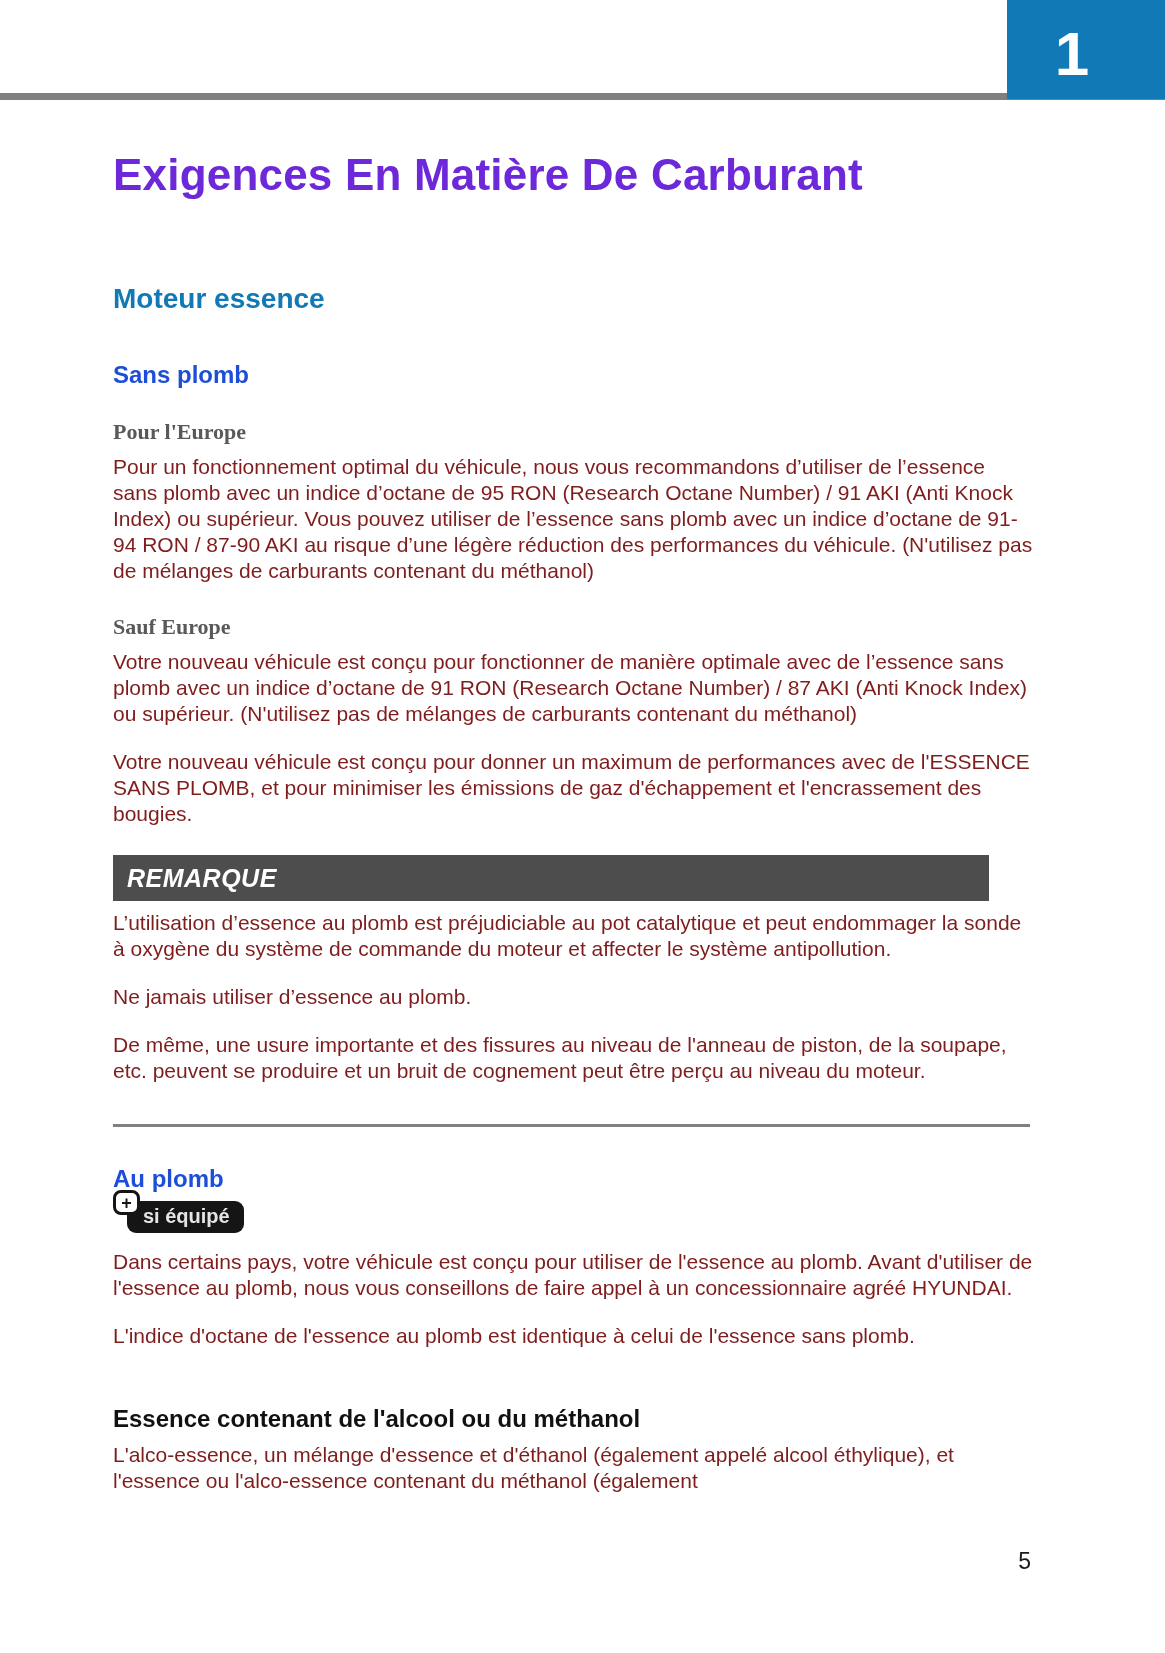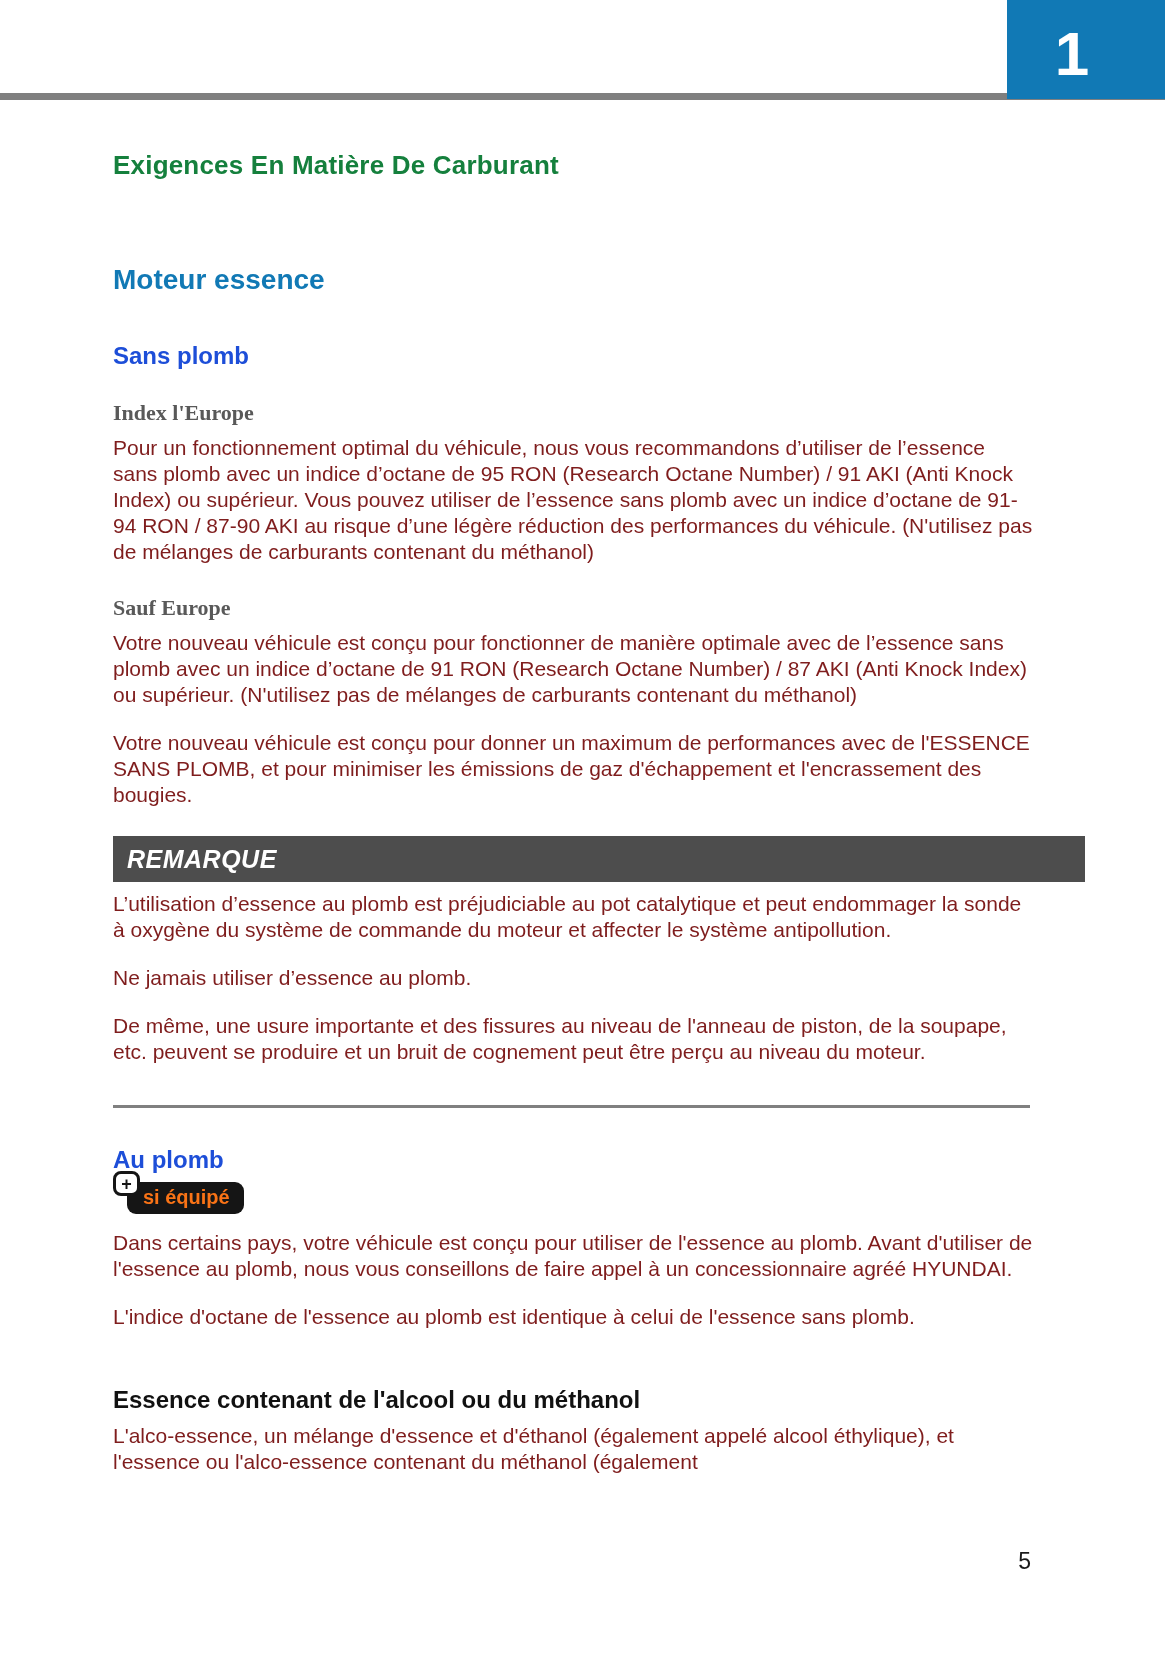--- a/index.html
+++ b/index.html
@@ -36,23 +36,23 @@
     transform: translate(-14px, 4px);
   }
   .content {
     position: absolute;
     top: 100px;
     left: 113px;
     width: 922px;
   }
   .page-title {
     margin-top: 50px;
-    font-size: 26px;
+    font-size: 44px;
     font-weight: bold;
-    color: #15803d;
+    color: #6d28d9;
     letter-spacing: 0.2px;
   }
   .section-title {
     margin-top: 83px;
     font-size: 28px;
     font-weight: bold;
     color: #1179b5;
   }
   .sub-title {
     margin-top: 46px;
@@ -69,21 +69,21 @@
   }
   p.body {
     margin-top: 9px;
     font-size: 21px;
     line-height: 26px;
     color: #7f1d1d;
   }
   p.body + p.body { margin-top: 22px; }
   .remarque-banner {
     margin-top: 28px;
-    width: 972px;
+    width: 876px;
     height: 46px;
     background: #4d4d4d;
     display: flex;
     align-items: center;
     padding-left: 14px;
   }
   .remarque-banner .label {
     color: #ffffff;
     font-size: 25px;
     font-weight: bold;
@@ -99,21 +99,21 @@
   .au-plomb-title { margin-top: 38px; }
   .equip-badge-wrap {
     position: relative;
     margin-top: 8px;
     display: inline-block;
     margin-left: 14px;
   }
   .equip-badge {
     display: inline-block;
     background: #151515;
-    color: #f97316;
+    color: #e5e5e5;
     font-size: 20px;
     font-weight: bold;
     border-radius: 9px;
     padding: 3px 14px 5px 16px;
     line-height: 1.2;
   }
   .equip-plus-icon {
     position: absolute;
     left: -14px; top: -11px;
     width: 27px; height: 25px;
@@ -152,21 +152,21 @@
 </div>
 
 <div class="content">
 
   <h1 class="page-title">Exigences En Matière De Carburant</h1>
 
   <h2 class="section-title">Moteur essence</h2>
 
   <h3 class="sub-title">Sans plomb</h3>
 
-  <h4 class="region-heading">Index l'Europe</h4>
+  <h4 class="region-heading">Pour l'Europe</h4>
   <p class="body">Pour un fonctionnement optimal du véhicule, nous vous recommandons d’utiliser de l’essence sans plomb avec un indice d’octane de 95 RON (Research Octane Number) / 91 AKI (Anti Knock Index) ou supérieur. Vous pouvez utiliser de l’essence sans plomb avec un indice d’octane de 91-94 RON / 87-90 AKI au risque d’une légère réduction des performances du véhicule. (N'utilisez pas de mélanges de carburants contenant du méthanol)</p>
 
   <h4 class="region-heading">Sauf Europe</h4>
   <p class="body">Votre nouveau véhicule est conçu pour fonctionner de manière optimale avec de l’essence sans plomb avec un indice d’octane de 91 RON (Research Octane Number) / 87 AKI (Anti Knock Index) ou supérieur. (N'utilisez pas de mélanges de carburants contenant du méthanol)</p>
   <p class="body">Votre nouveau véhicule est conçu pour donner un maximum de performances avec de l'ESSENCE SANS PLOMB, et pour minimiser les émissions de gaz d'échappement et l'encrassement des bougies.</p>
 
   <div class="remarque-banner">
     <span class="label">REMARQUE</span>
   </div>
   <p class="body">L’utilisation d’essence au plomb est préjudiciable au pot catalytique et peut endommager la sonde à oxygène du système de commande du moteur et affecter le système antipollution.</p>

